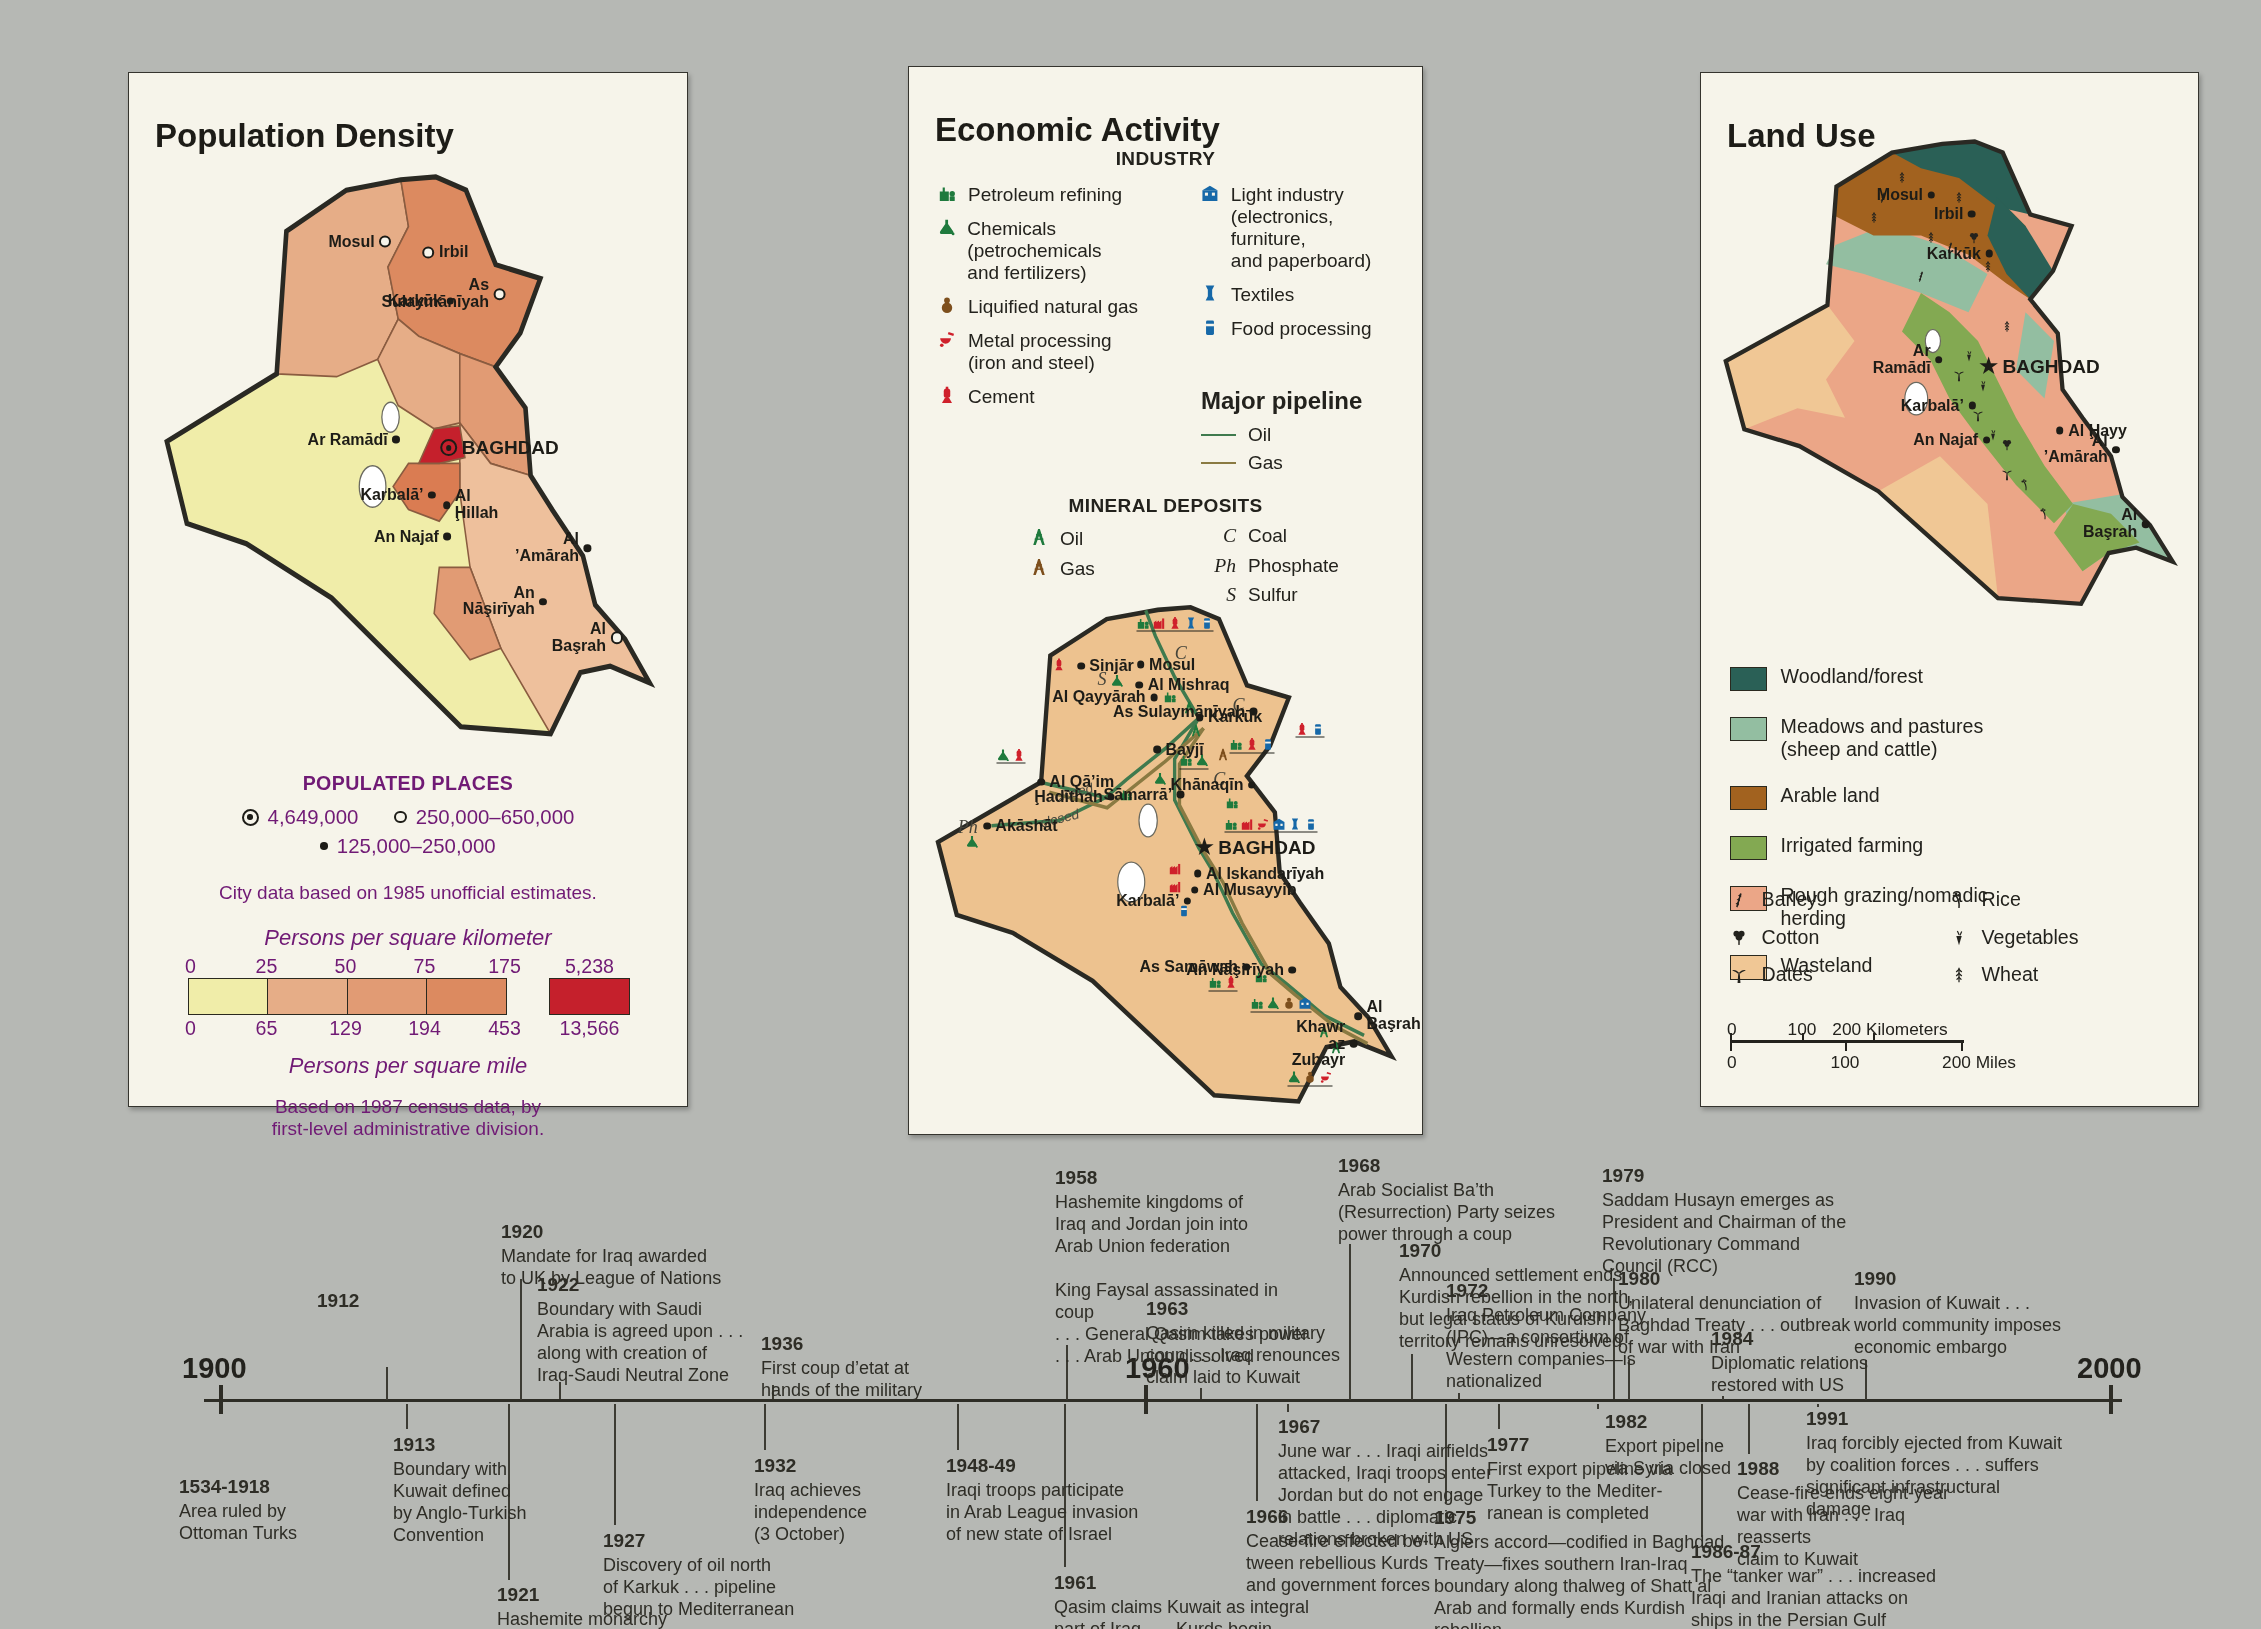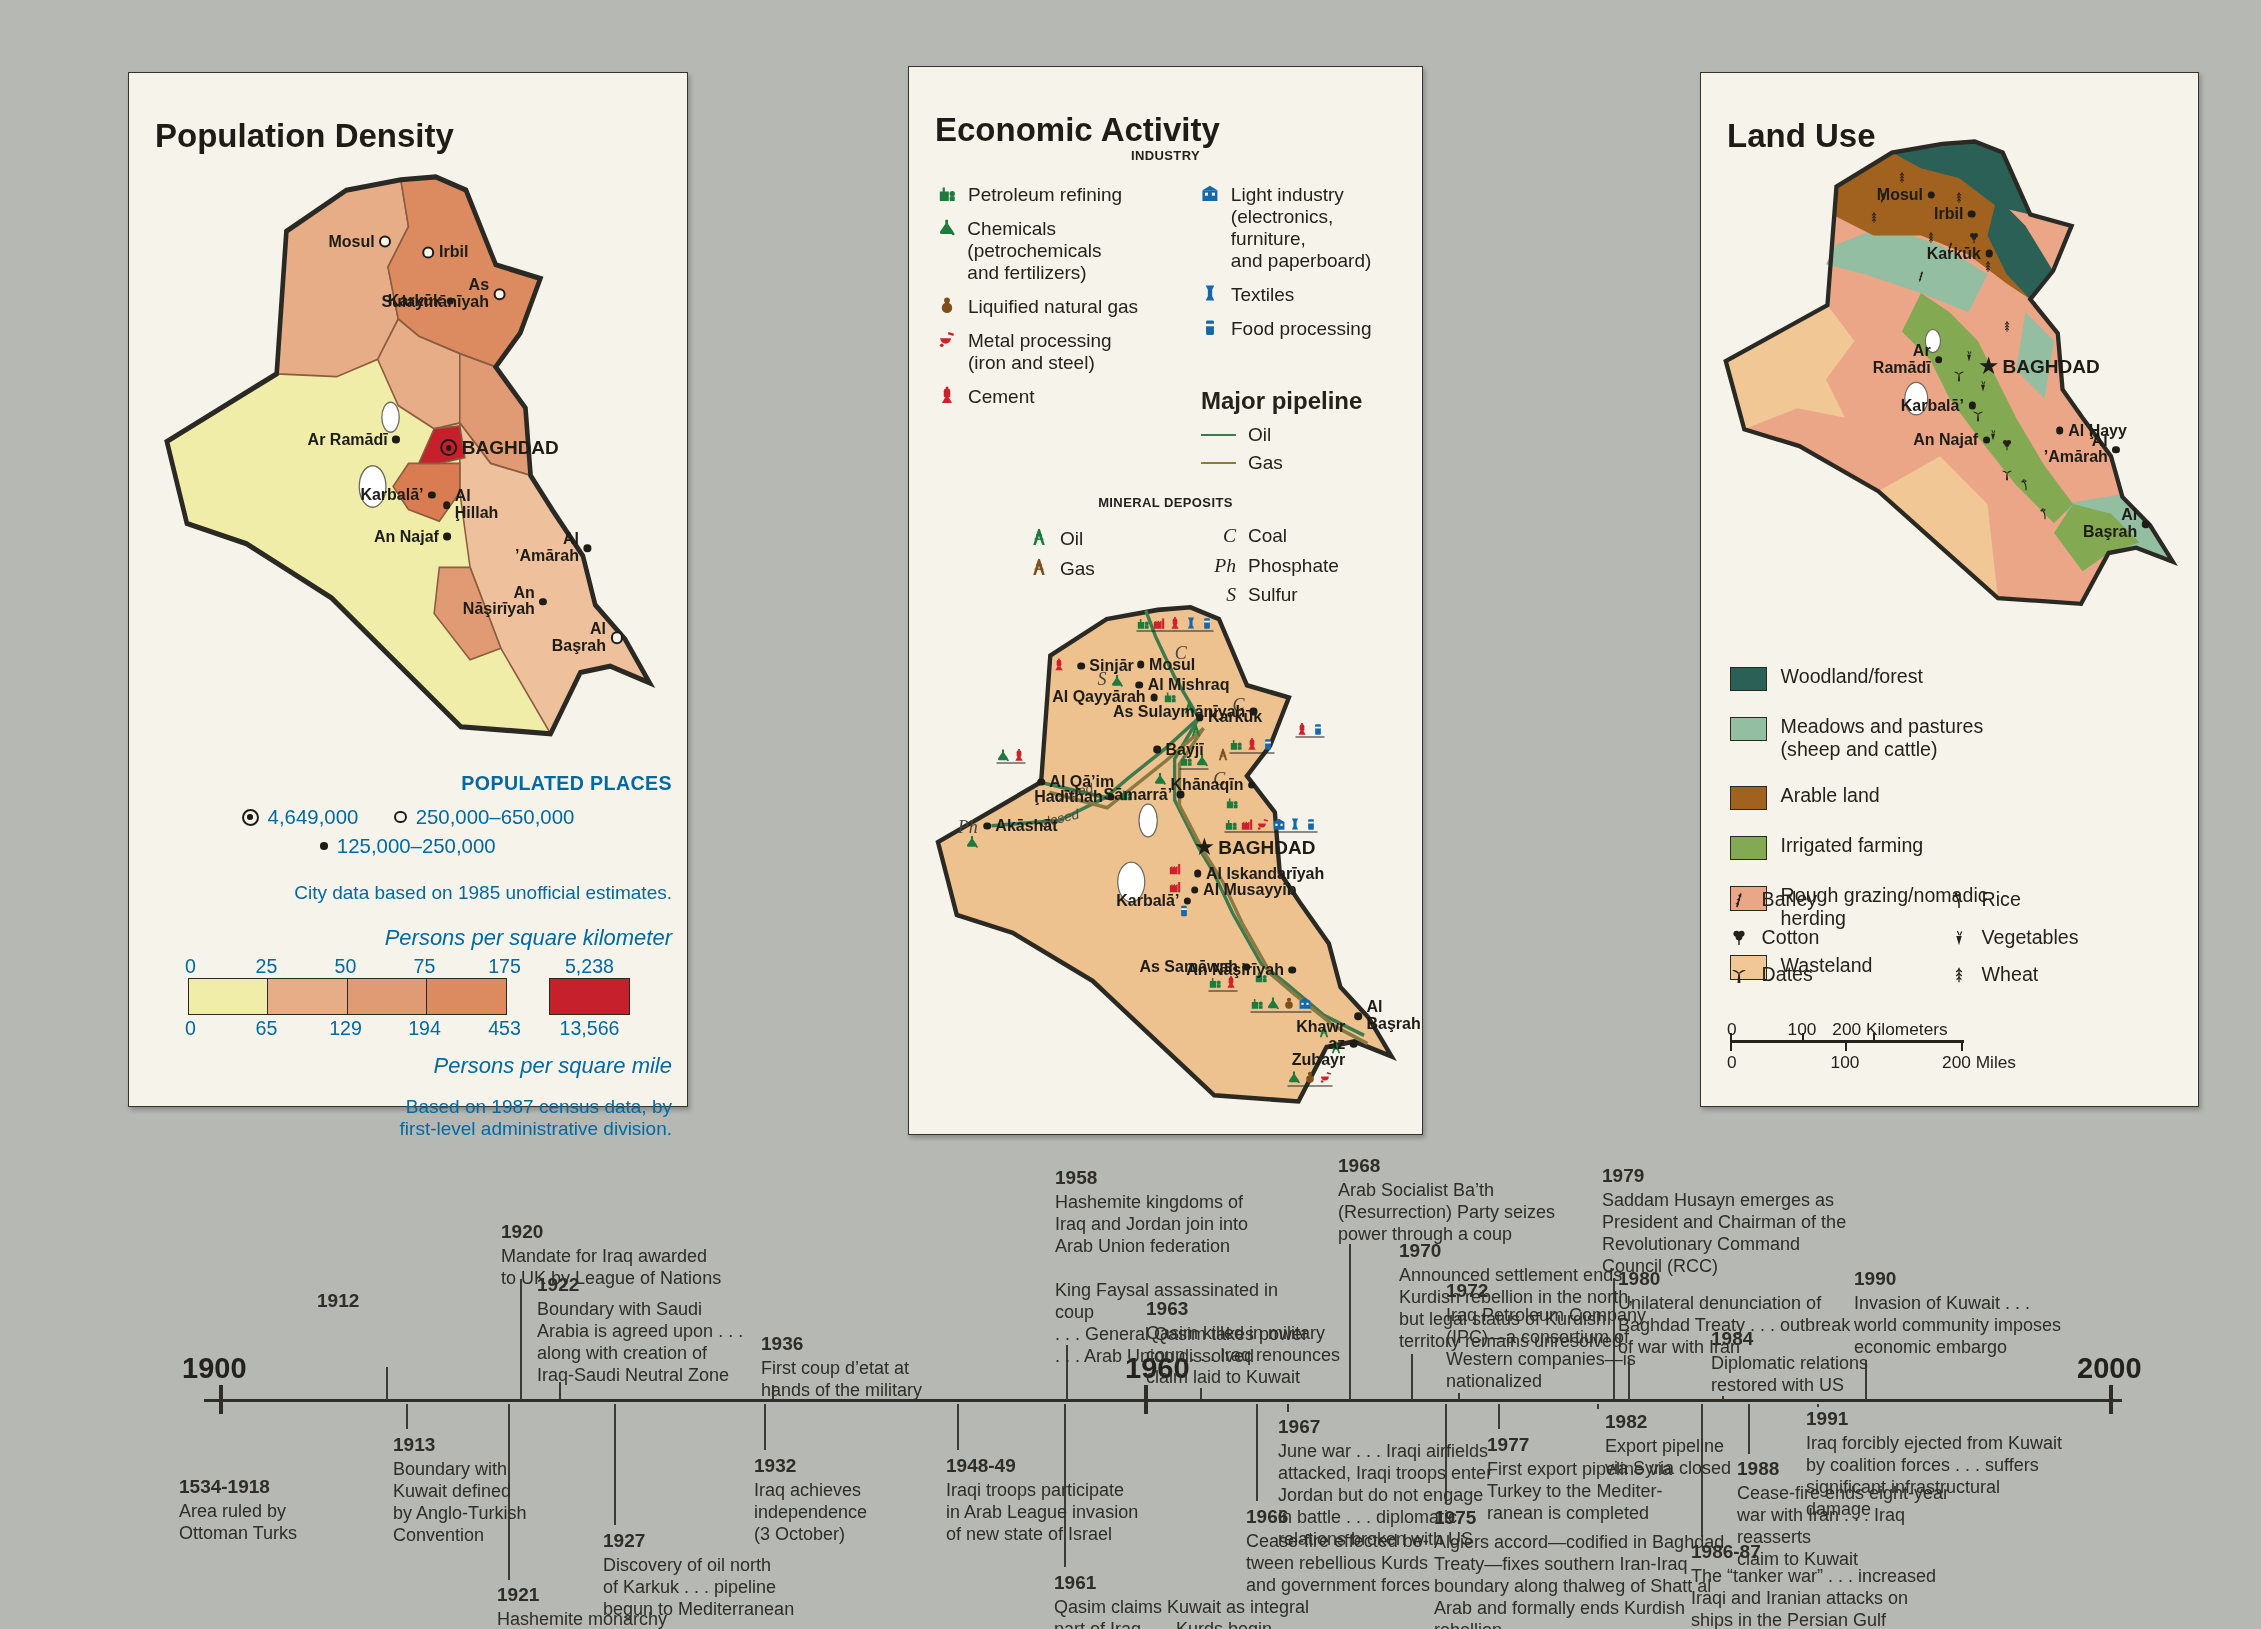--- a/index.html
+++ b/index.html
@@ -23,34 +23,34 @@
   
   .ic{width:18px;height:18px;fill:currentColor;}
   .ic.sm{width:13px;height:13px;}
   .g{color:#1f7a3d}.r{color:#cf202b}.b{color:#1668a8}.br{color:#7d4f1d}.k{color:#23221d}
   .irow{position:absolute;display:flex;gap:3px;align-items:flex-end;z-index:4;
         border-bottom:1.5px solid #23221d;padding-bottom:1.5px;transform:translate(-50%,-100%);}
   .isolo{position:absolute;z-index:4;transform:translate(-50%,-50%);}
   .mlet{position:absolute;font-family:"Liberation Serif",serif;font-style:italic;font-size:18px;color:#45443a;z-index:3;}
   .closed{position:absolute;font-style:italic;font-size:13.6px;color:#4b4a40;transform:rotate(-14deg);z-index:3;}
   
-  .pleg{position:absolute;left:15px;right:15px;top:699px;text-align:right;color:#0369a1;}
+  .pleg{position:absolute;left:15px;right:15px;top:699px;text-align:center;color:#701a75;}
   .pleg .h{font-size:19.6px;font-weight:bold;letter-spacing:0.4px;}
   .pleg .symrow{margin-top:10.6px;font-size:20.4px;display:flex;justify-content:center;gap:36px;align-items:center;}
   .pleg .symrow .s{display:inline-flex;align-items:center;gap:9px;}
   .pleg .note{margin-top:24px;font-size:19px;}
   .ititle{font-style:italic;font-size:22px;margin-top:21px;}
   .ramp{position:relative;width:441px;margin:4.5px auto 0;height:81px;}
   .rlab{position:absolute;width:100%;height:19.6px;font-size:19.6px;}
   .rlab span{position:absolute;transform:translateX(-50%);}
   .rboxes{position:absolute;top:22.6px;left:0;display:flex;}
   .rboxes .bx{width:79px;height:35px;border:1.5px solid #2a291f;margin-right:-1.5px;}
   .rboxes .gap{width:45px;border:none;background:transparent;}
   
-  .eleg-h{position:absolute;left:0;right:0;text-align:center;font-size:13px;font-weight:bold;letter-spacing:0.4px;}
+  .eleg-h{position:absolute;left:0;right:0;text-align:center;font-size:19px;font-weight:bold;letter-spacing:0.4px;}
   .icol{position:absolute;display:flex;flex-direction:column;gap:12px;}
   .irowl{display:flex;gap:12px;align-items:flex-start;}
   .irowl .lab{font-size:19px;line-height:22px;white-space:pre-line;}
   .plrow{display:flex;align-items:center;gap:12px;font-size:19px;}
   .pl{width:35px;height:0;border-top:2.3px solid;}
   .mletrow{display:flex;gap:12px;font-size:19px;align-items:baseline;}
   .mletrow .sym{font-family:"Liberation Serif",serif;font-style:italic;font-size:19.6px;width:26px;text-align:right;}
   
   .lurow{display:flex;gap:13.6px;align-items:flex-start;}
   .lurow .sw{flex:0 0 auto;width:35px;height:22.6px;border:1.5px solid #2a291f;margin-top:1.5px;}

